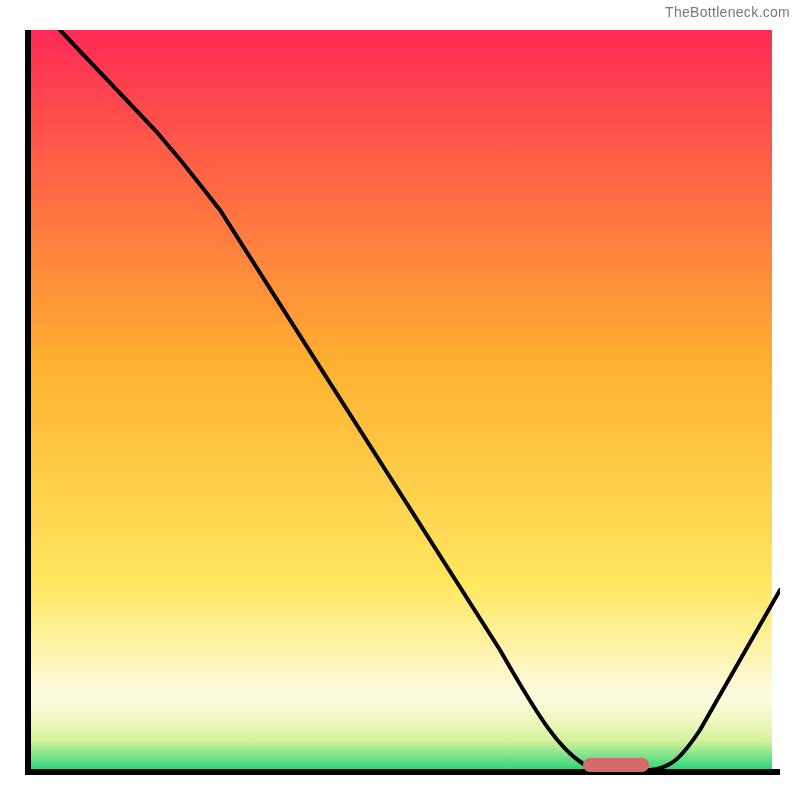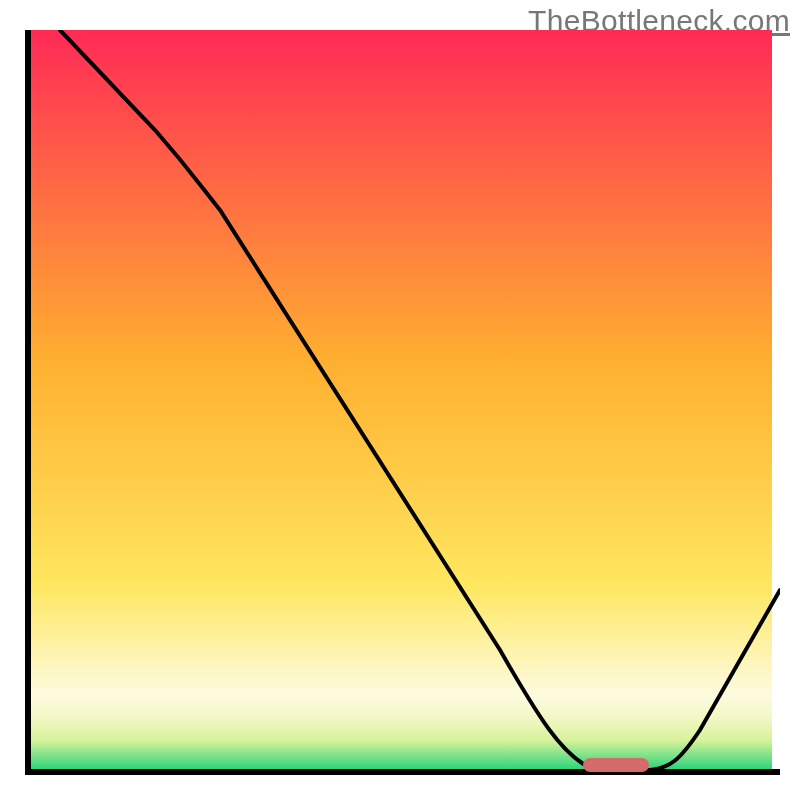--- a/index.html
+++ b/index.html
@@ -15,24 +15,23 @@
     width: 800px;
     height: 800px;
     background: #ffffff;
     overflow: hidden;
   }
   .watermark {
     position: absolute;
     top: 4px;
     right: 10px;
     color: #777;
-    font-size: 30px;
+    font-size: 14px;
     font-weight: 500;
     letter-spacing: 0.3px;
-    text-decoration: underline;
   }
   .plot {
     position: absolute;
     left: 20px;
     top: 30px;
     width: 760px;
     height: 750px;
   }
   svg { display: block; }
 </style>

